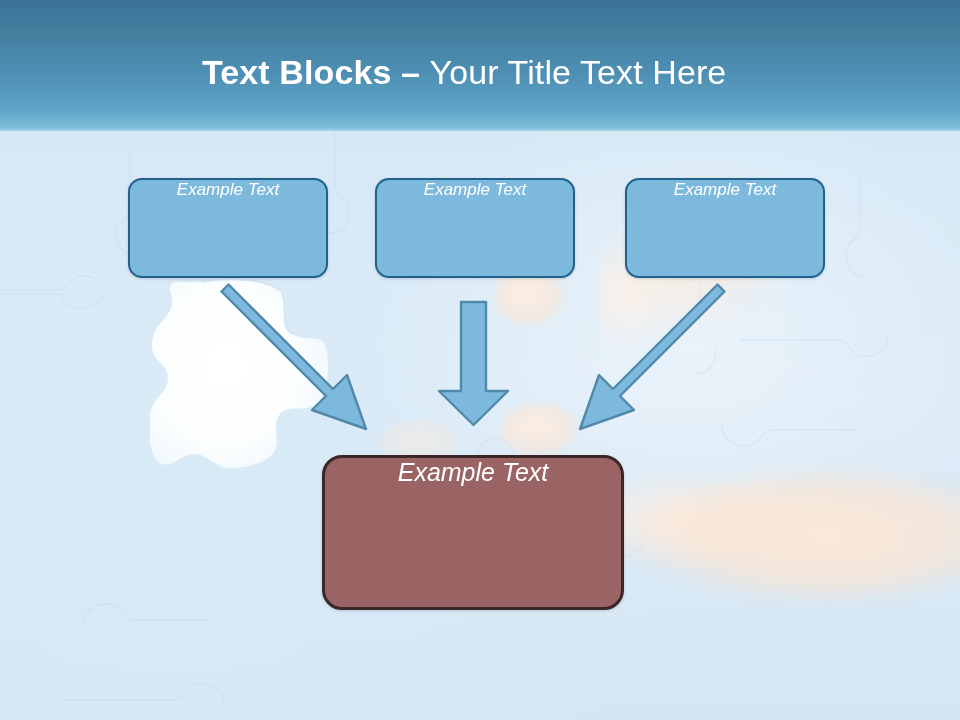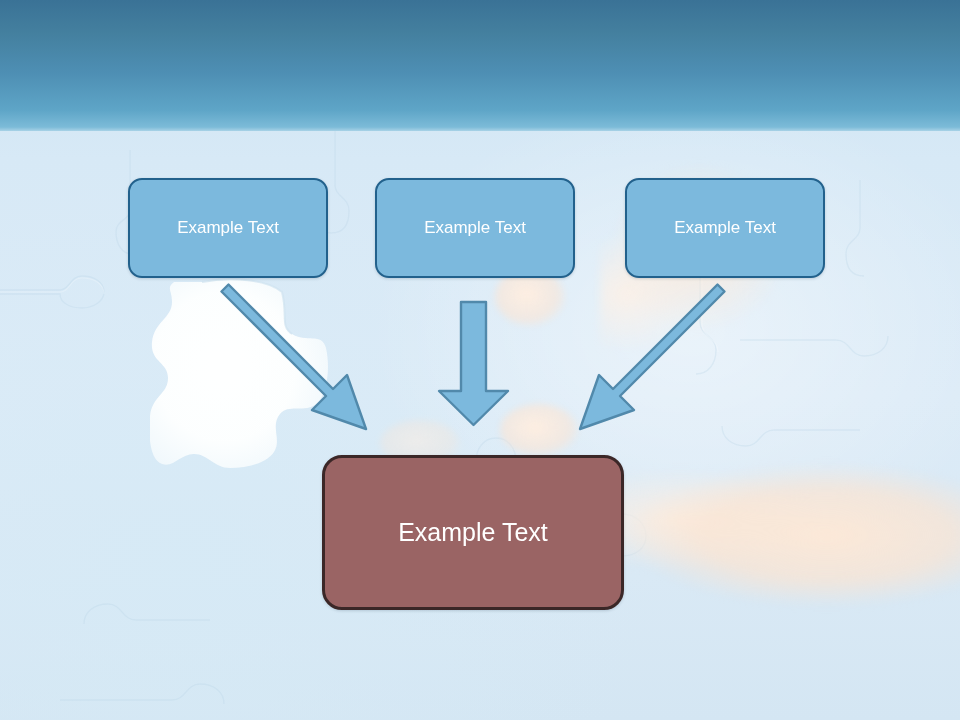--- a/index.html
+++ b/index.html
@@ -71,25 +71,26 @@
     font-size:34px; line-height:40px;
     color:#ffffff; white-space:nowrap;
     letter-spacing:0.1px;
   }
   .header-title .strong { font-weight:bold; }
   .header-title .light  { font-weight:normal; }
 
   
   .node {
     position:absolute;
-    display:flex; align-items:center; justify-content:center;
+    display:flex; align-items:flex-start; justify-content:center;
     border-radius:14px;
     color:#ffffff;
     text-align:center;
     box-shadow:0 1px 3px rgba(20,50,70,0.18);
+    font-style:italic;
   }
   .node.top {
     width:200px; height:100px;
     background:#7cb9dd;
     border:2.5px solid #22618c;
     font-size:17px;
   }
   .node.bottom {
     width:302px; height:155px;
     background:#9a6464;
@@ -149,20 +150,23 @@
     <path d="M52 4 c30 -6 66 -2 80 10 c6 24 -2 34 10 42" fill="none" stroke="#cfe3f0" stroke-width="2" opacity="0.7"></path>
   </svg>
 
   <div class="hand-upper"></div>
   <div class="hand-arm"></div>
   <div class="finger-a"></div>
   <div class="finger-b"></div>
   <div class="finger-c"></div>
 
   <div class="header-band"></div>
+  <div class="header-title">
+    <span class="strong">Text Blocks </span><span class="strong">– </span><span class="light">Your Title Text Here</span>
+  </div>
 
   <svg class="arrow-layer" width="960" height="720" viewBox="0 0 960 720" aria-hidden="true">
 
     <g>
       <path d="M228.5 284.5 L246 302 L333 389 L347 375 L366 429 L312 410 L326 396 L239 309 L221.5 291.5 Z" fill="#7cb9dd" stroke="#5189ab" stroke-width="2.4" stroke-linejoin="round"></path>
     </g>
 
     <g>
       <path d="M461 302 L486 302 L486 391 L508 391 L473.5 425 L439 391 L461 391 Z" fill="#7cb9dd" stroke="#5189ab" stroke-width="2.4" stroke-linejoin="round"></path>
     </g>

